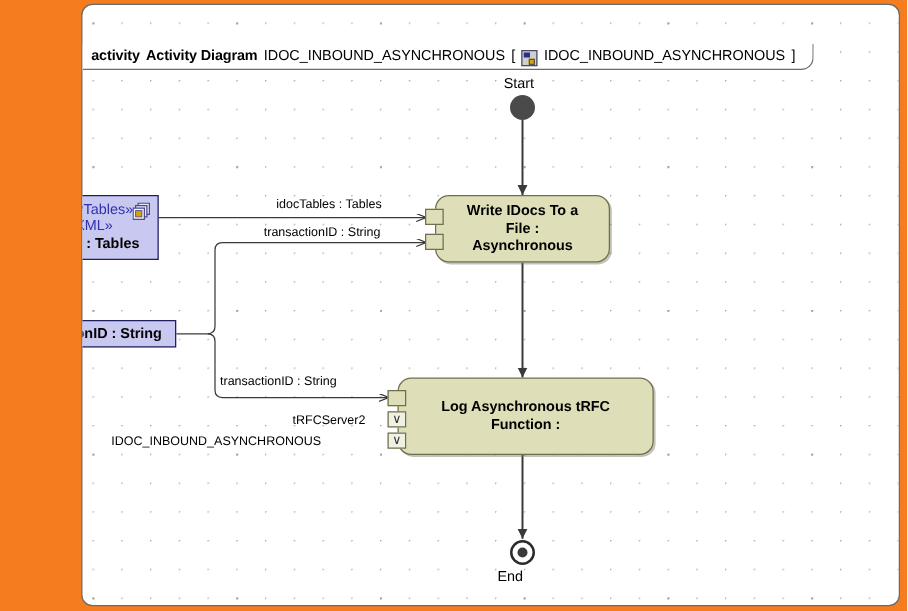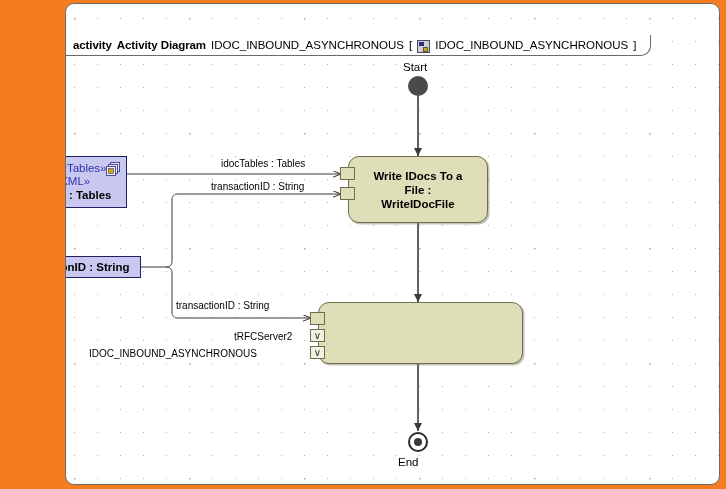--- a/index.html
+++ b/index.html
@@ -186,33 +186,34 @@
         <rect x="2.5" y="2.5" width="9" height="9" fill="#e8e8fb" stroke="#4a4a8f"></rect>
         <rect x="0.5" y="4.5" width="9" height="9" fill="#f3f3ff" stroke="#4a4a8f"></rect>
         <rect x="2.5" y="6.5" width="5" height="5" fill="#d8a400" stroke="#4a4a8f" stroke-width="0.7"></rect>
       </svg>
     </div>
 
     <div class="node objnode" style="left:-65px;top:252px;width:140px;height:22px;">
       <div class="objname">transactionID : String</div>
     </div>
 
-    <div class="node activity" style="left:282px;top:152px;width:140px;height:67px;">
+    <div class="node activity" style="left:282px;top:152px;width:140px;height:54px;">
       <span>
         <span>Write IDocs To a File :</span>
-        <span>WriteIDocFile</span>
+        <span>Asynchronous</span>
       </span>
     </div>
     <div class="pin" style="left:274px;top:163px;"></div>
     <div class="pin" style="left:274px;top:183px;"></div>
     <div class="edge-label" style="left:155px;top:153px;">idocTables : Tables</div>
     <div class="edge-label" style="left:145px;top:176px;">transactionID : String</div>
 
     <div class="node activity" style="left:252px;top:298px;width:205px;height:62px;">
       <span>
+        <span>Log Asynchronous tRFC Function :</span>
       </span>
     </div>
     <div class="pin" style="left:244px;top:308px;"></div>
     <div class="pin value" style="left:244px;top:325px;">
       <span>∨</span>
     </div>
     <div class="pin value" style="left:244px;top:342px;">
       <span>∨</span>
     </div>
     <div class="edge-label" style="left:110px;top:295px;">transactionID : String</div>

